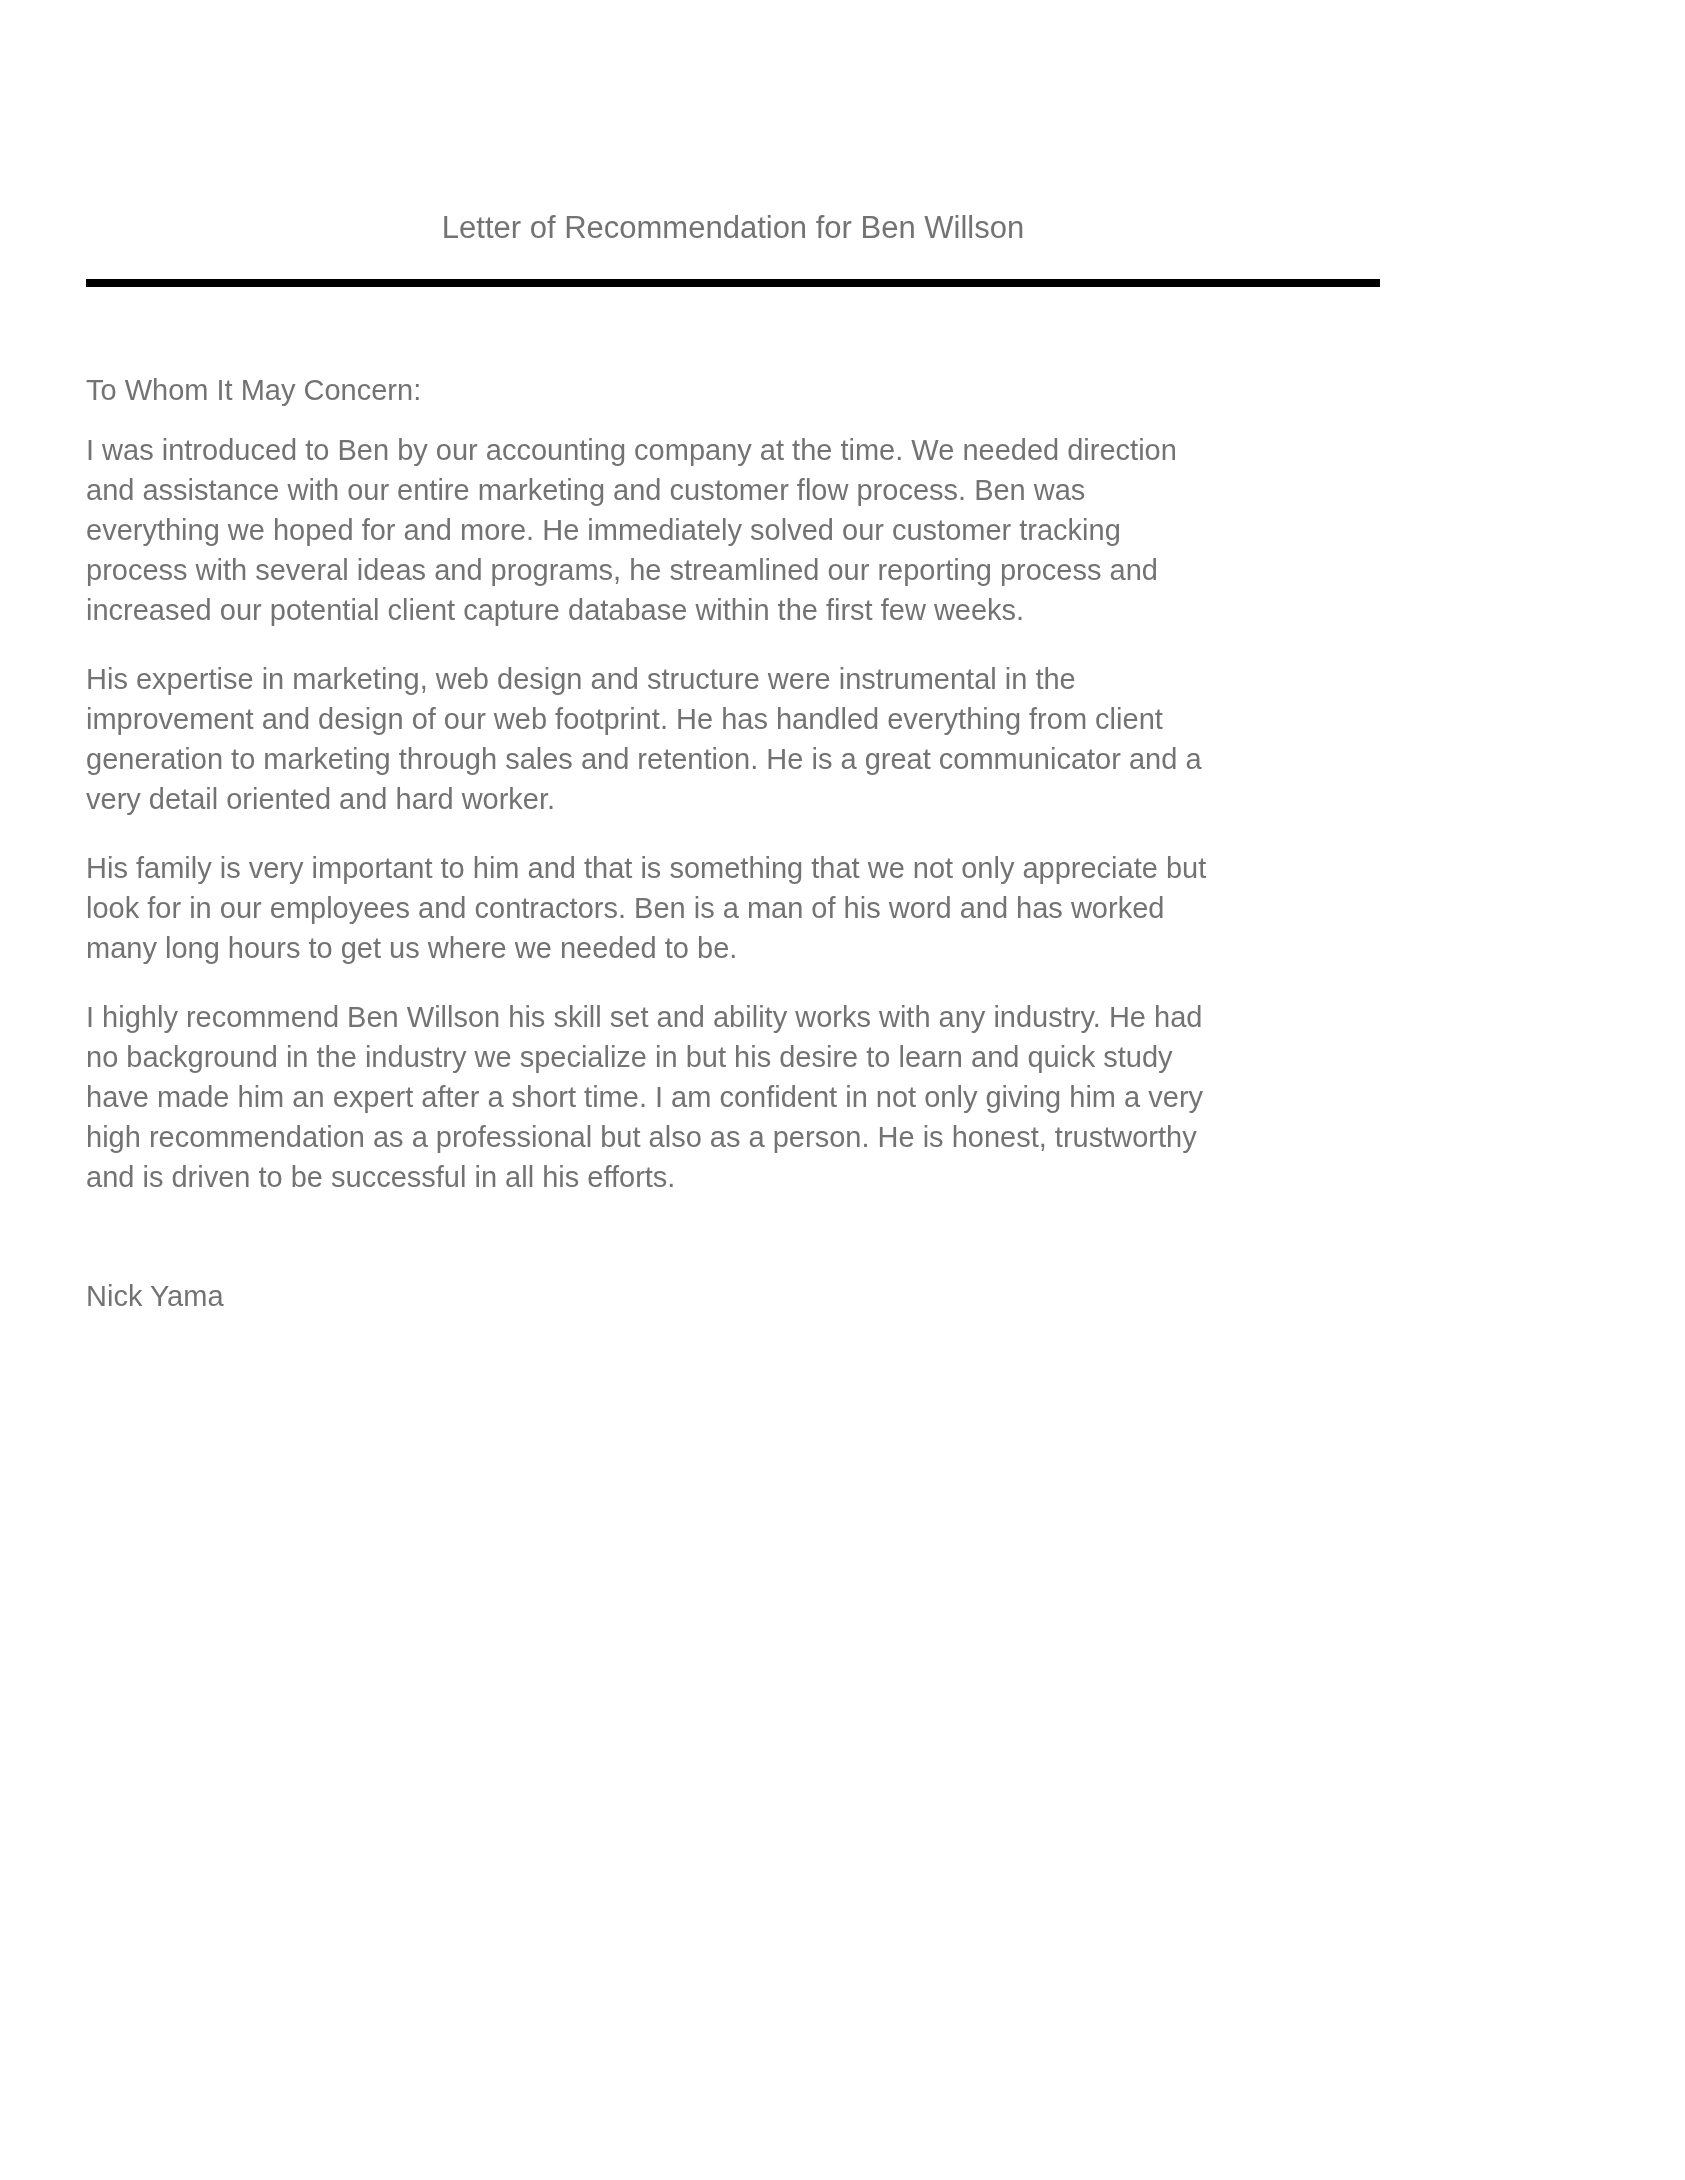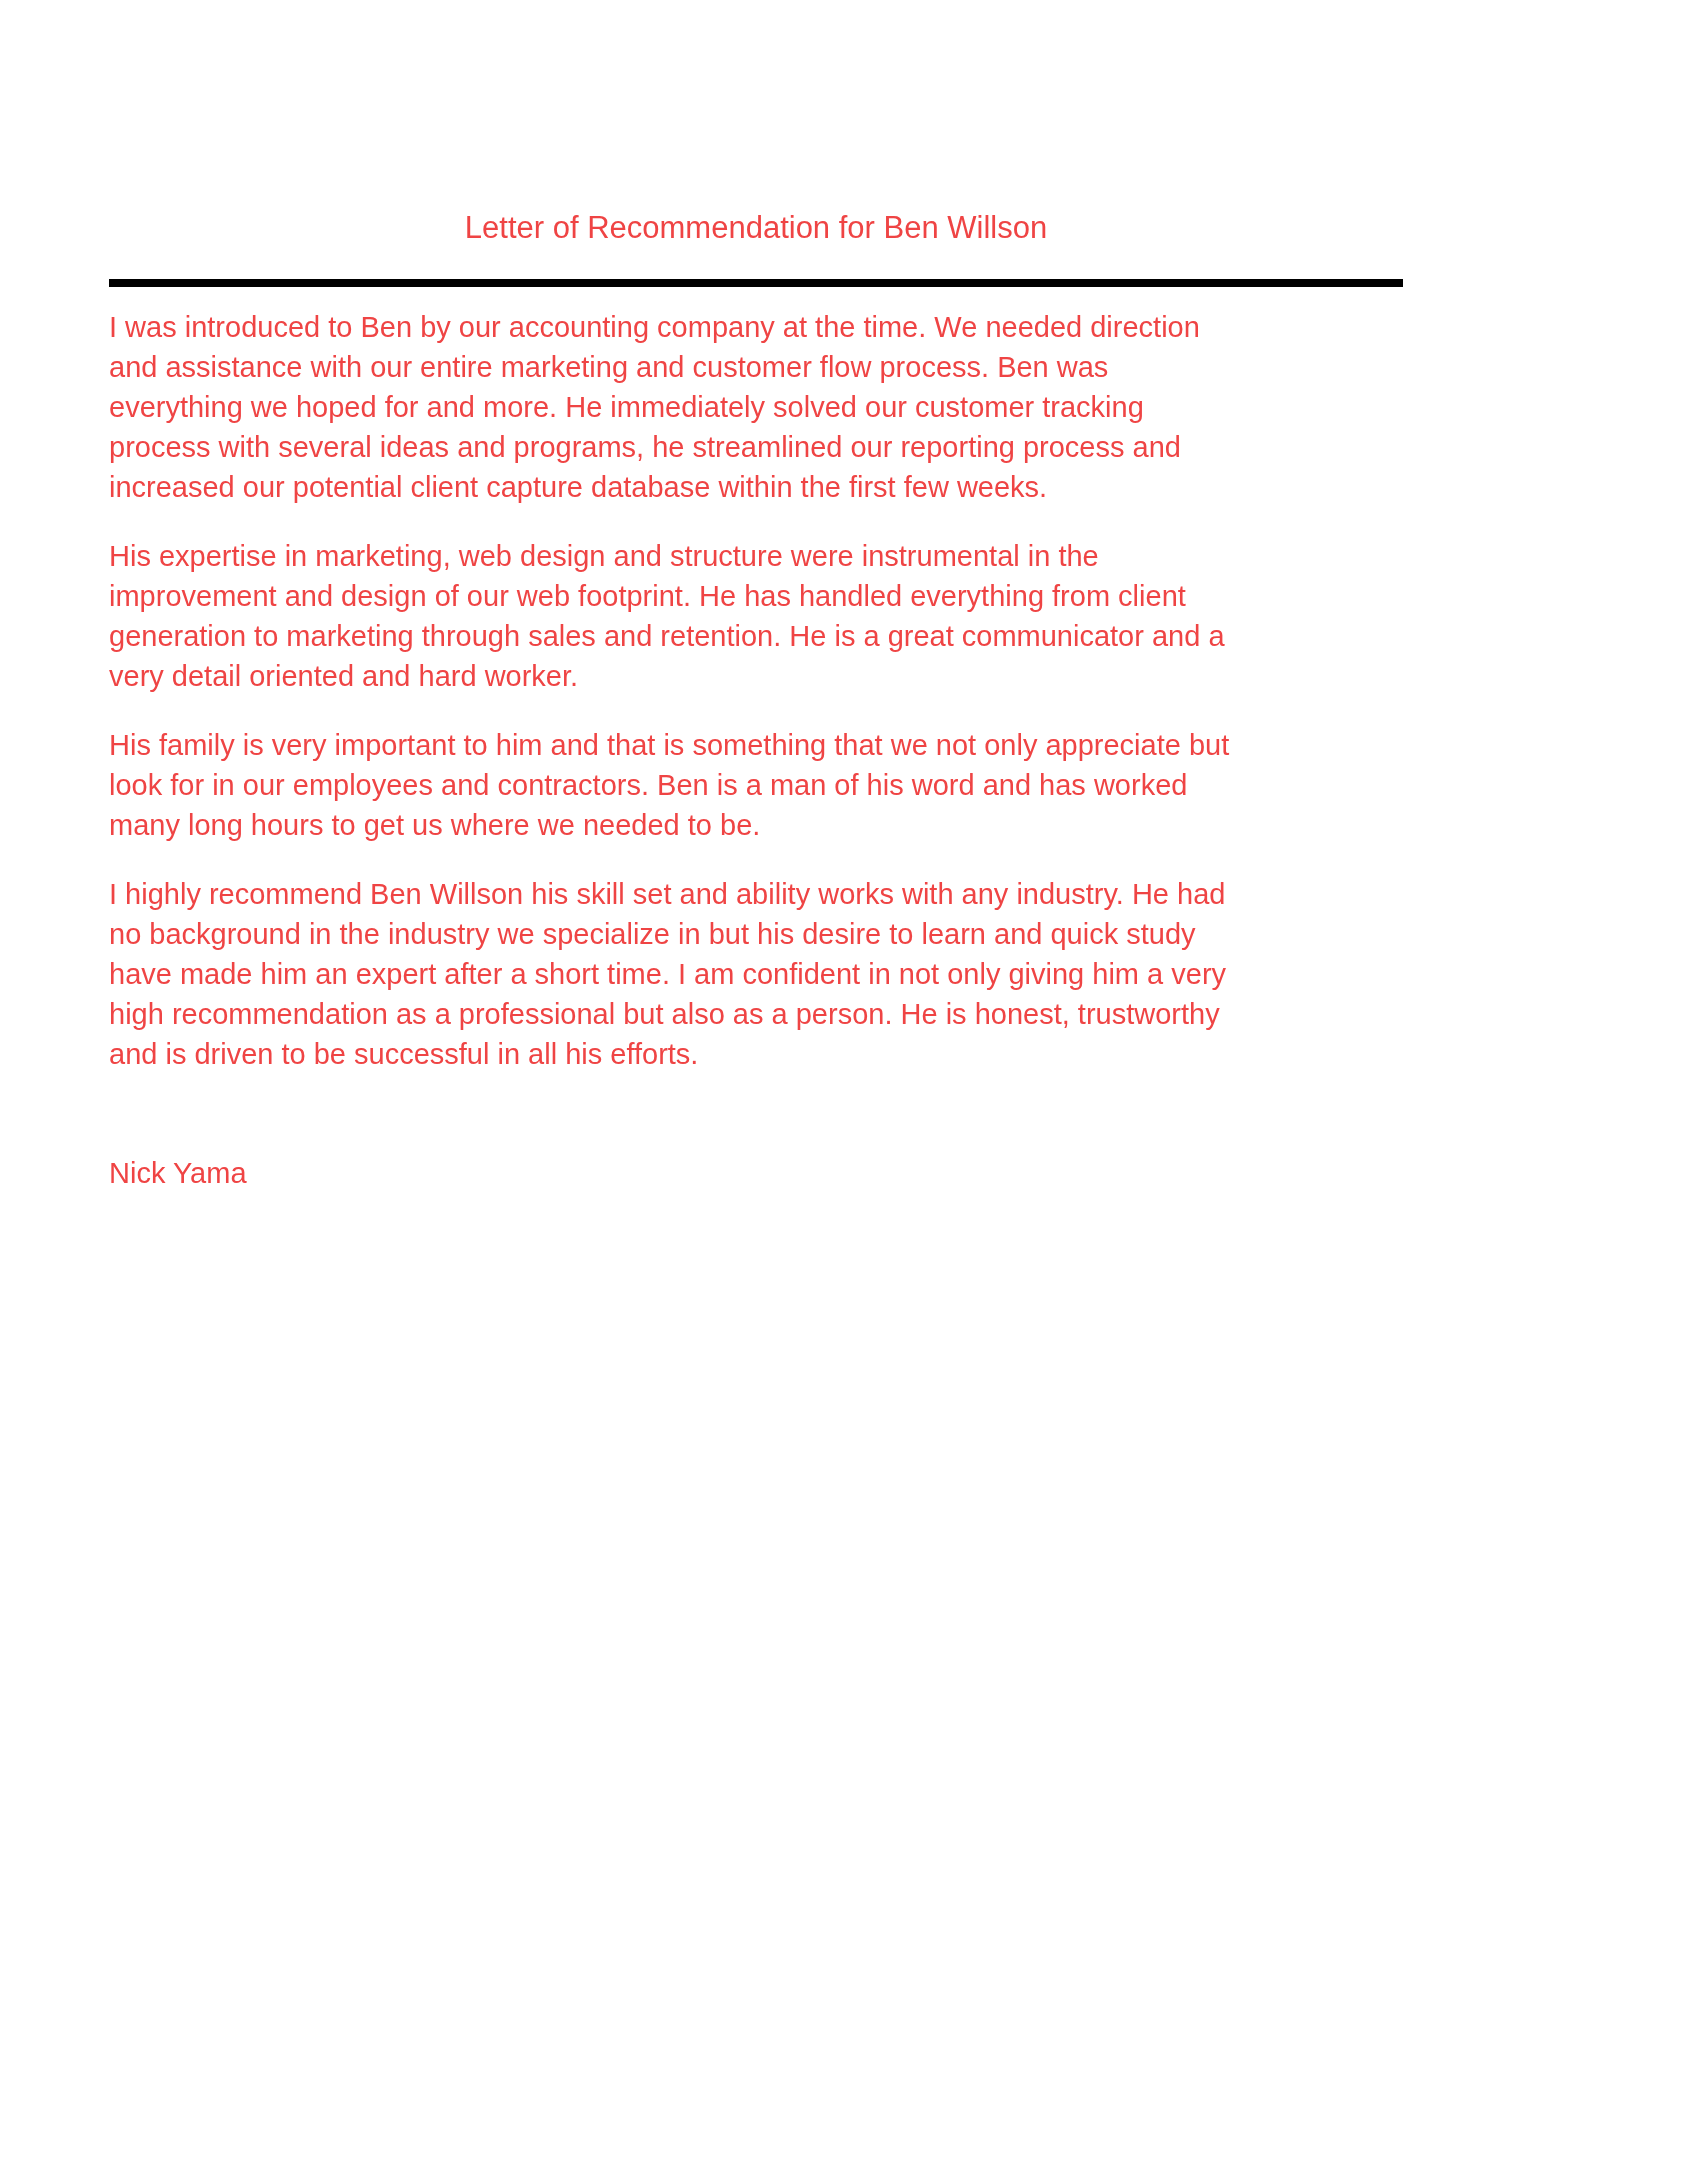--- a/index.html
+++ b/index.html
@@ -5,24 +5,24 @@
   html, body {
     margin: 0;
     padding: 0;
     background: #ffffff;
   }
   .page {
     position: relative;
     width: 1685px;
     height: 2180px;
     background: #ffffff;
-    color: #ef4444;
+    color: #737373;
     font-family: "Liberation Sans", "DejaVu Sans", sans-serif;
     box-sizing: border-box;
-    padding: 208px 0 0 109px;
+    padding: 208px 0 0 86px;
     overflow: hidden;
   }
   .doc-title {
     width: 1294px;
     text-align: center;
     font-size: 31px;
     line-height: 40px;
     font-weight: 400;
     white-space: nowrap;
   }
@@ -56,20 +56,21 @@
 </head>
 <body>
 
 <div class="page">
 
   <div class="doc-title">Letter of Recommendation for Ben Willson</div>
 
   <div class="rule"></div>
 
   <div class="body-copy">
+    <div class="salutation">To Whom It May Concern:</div>
 
     <p class="para">I was introduced to Ben by our accounting company at the time. We needed direction
 and assistance with our entire marketing and customer flow process. Ben was
 everything we hoped for and more. He immediately solved our customer tracking
 process with several ideas and programs, he streamlined our reporting process and
 increased our potential client capture database within the first few weeks.</p>
 
     <p class="para">His expertise in marketing, web design and structure were instrumental in the
 improvement and design of our web footprint. He has handled everything from client
 generation to marketing through sales and retention. He is a great communicator and a

